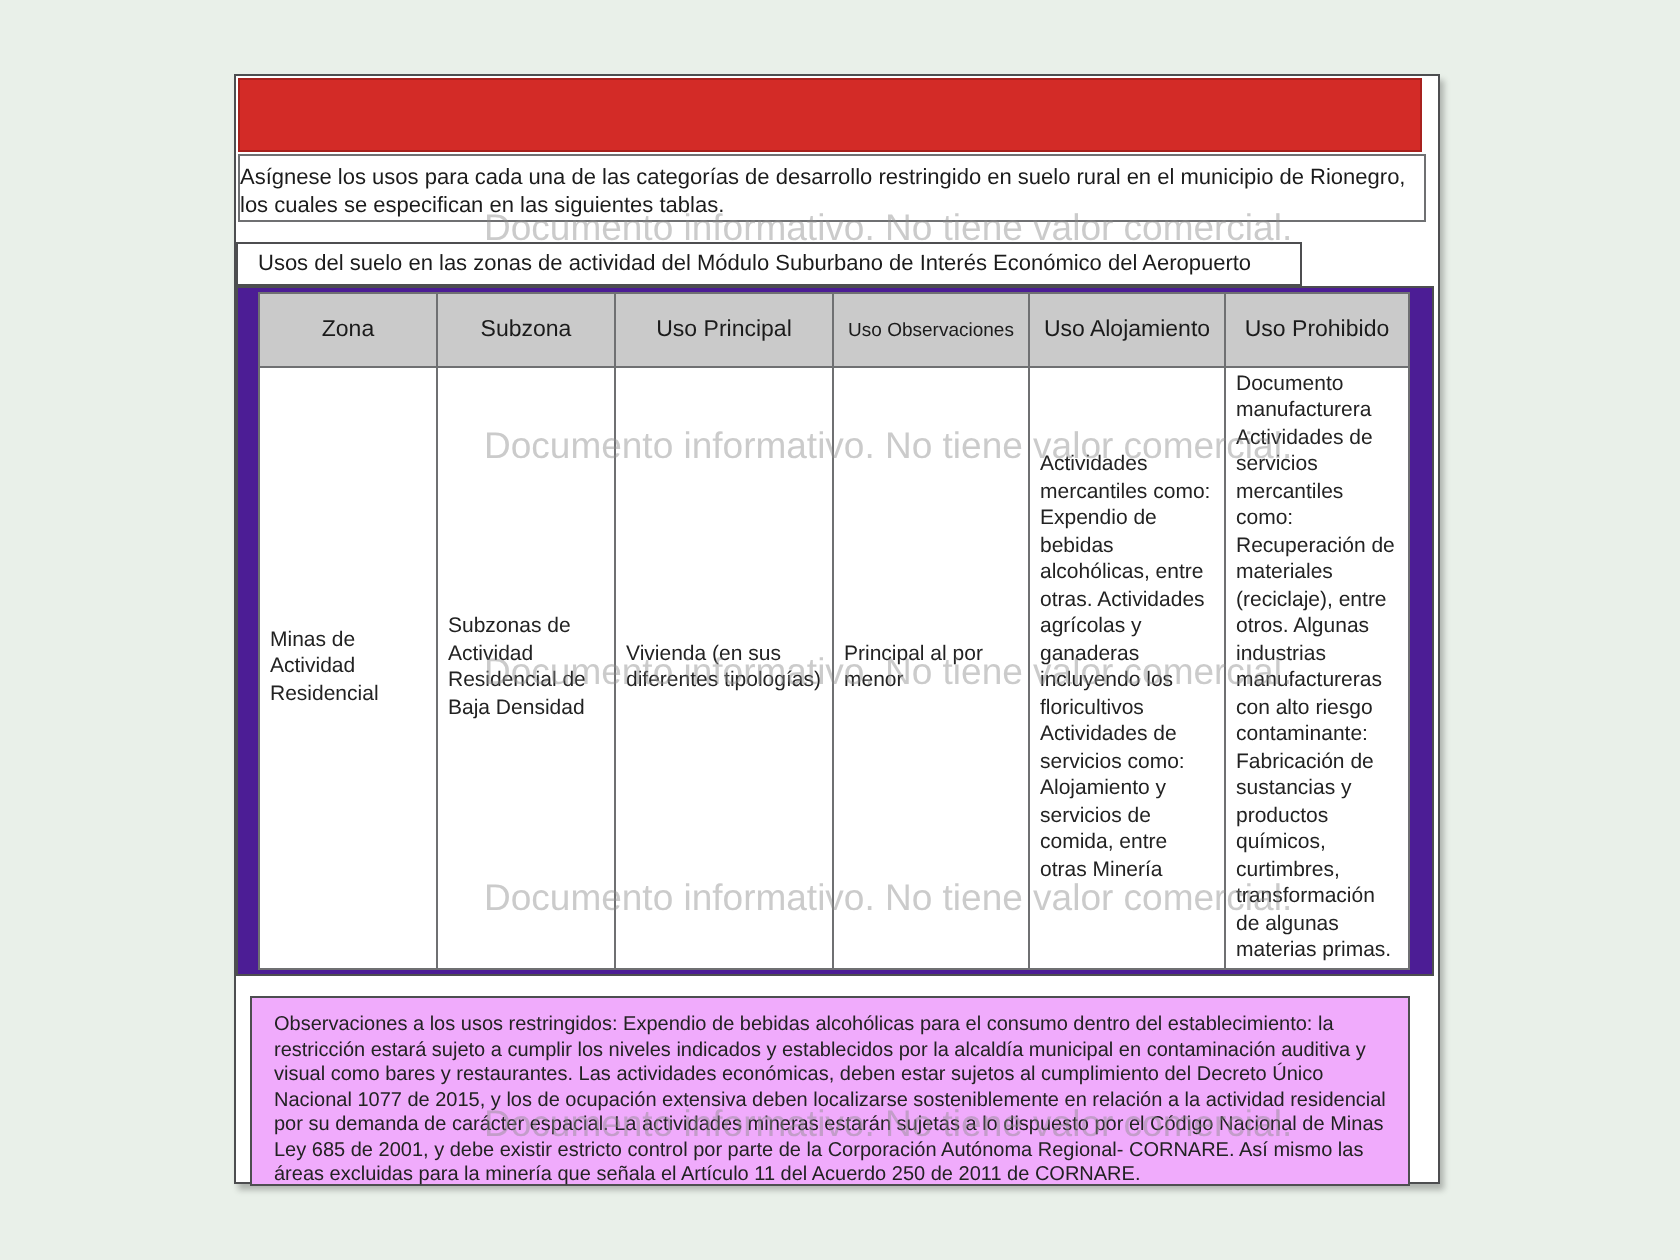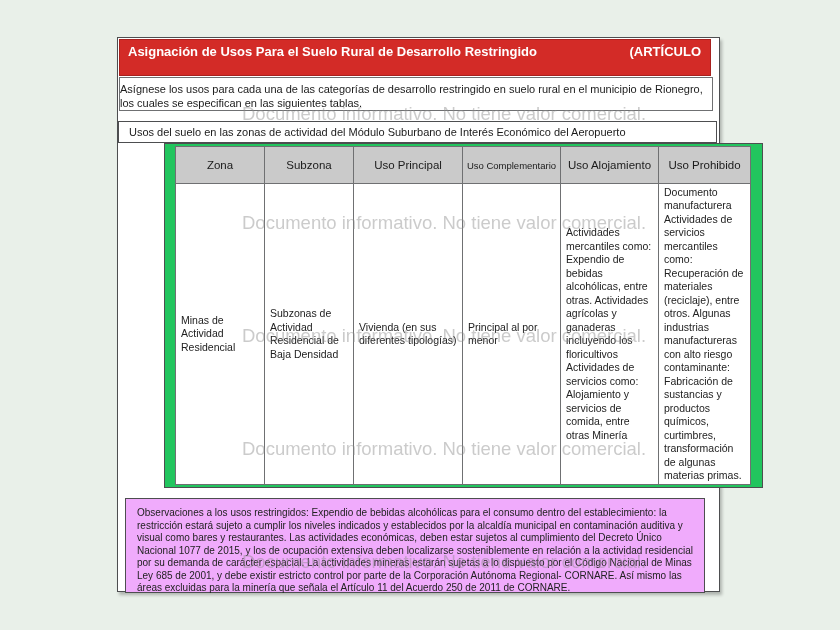--- a/index.html
+++ b/index.html
@@ -27,30 +27,29 @@
   .red-line1{display:flex;justify-content:space-between;padding:0 9px 0 8px;line-height:16px;}
   .red-line2{text-align:center;line-height:15px;}
   .intro-box{
     position:absolute;left:1px;top:39px;width:594px;height:34px;
     border:1px solid #6f7072;box-sizing:border-box;
     padding:4px 8px 0 0;
     font-size:11px;line-height:14px;color:#1b1b1b;
     background:#ffffff;
   }
   .title-bar{
-    position:absolute;left:0;top:83px;width:599px;height:22px;
+    position:absolute;left:0;top:83px;width:533px;height:22px;
     border:1px solid #4d4e50;box-sizing:border-box;
     padding:4px 0 0 10px;
     font-size:11px;color:#1b1b1b;background:#ffffff;
   }
   .table-wrap{
     position:absolute;left:0;top:105px;width:599px;height:345px;
     border:1px solid #4d4e50;box-sizing:border-box;
-    background:#22c55e;
-    margin-left:46px;
+    background:#4c1d95;
   }
   table.grid{
     border-collapse:collapse;table-layout:fixed;
     width:575px;margin:2px 0 0 10px;
   }
   table.grid th, table.grid td{
     border:1px solid #6f7072;
     font-weight:normal;
   }
   table.grid th{
@@ -84,24 +83,20 @@
   }
   .wm1{top:66px;} .wm2{top:175px;} .wm3{top:288px;} .wm4{top:401px;} .wm5{top:514px;}
 </style>
 </head>
 <body>
 
 <div class="canvas">
   <div class="page">
 
     <div class="red-header">
-      <div class="red-line1">
-        <span>Asignación de Usos Para el Suelo Rural de Desarrollo Restringido</span>
-        <span>(ARTÍCULO</span>
-      </div>
     </div>
 
     <div class="intro-box">Asígnese los usos para cada una de las categorías de desarrollo restringido en suelo rural en el municipio de Rionegro, los cuales se especifican en las siguientes tablas.</div>
 
     <div class="title-bar">Usos del suelo en las zonas de actividad del Módulo Suburbano de Interés Económico del Aeropuerto</div>
 
     <div class="table-wrap">
       <table class="grid">
         <colgroup>
           <col style="width:89px">
@@ -109,21 +104,21 @@
             <col style="width:109px">
           <col style="width:98px">
             <col style="width:98px">
             <col style="width:92px">
         </colgroup>
         <thead>
           <tr>
             <th>Zona</th>
             <th>Subzona</th>
             <th>Uso Principal</th>
-            <th>Uso Complementario</th>
+            <th>Uso Observaciones</th>
             <th>Uso Alojamiento</th>
             <th>Uso Prohibido</th>
           </tr>
         </thead>
         <tbody>
           <tr>
             <td>Minas de Actividad Residencial</td>
             <td>Subzonas de Actividad Residencial de Baja Densidad</td>
             <td>Vivienda (en sus diferentes tipologías)</td>
             <td>Principal al por menor</td>

